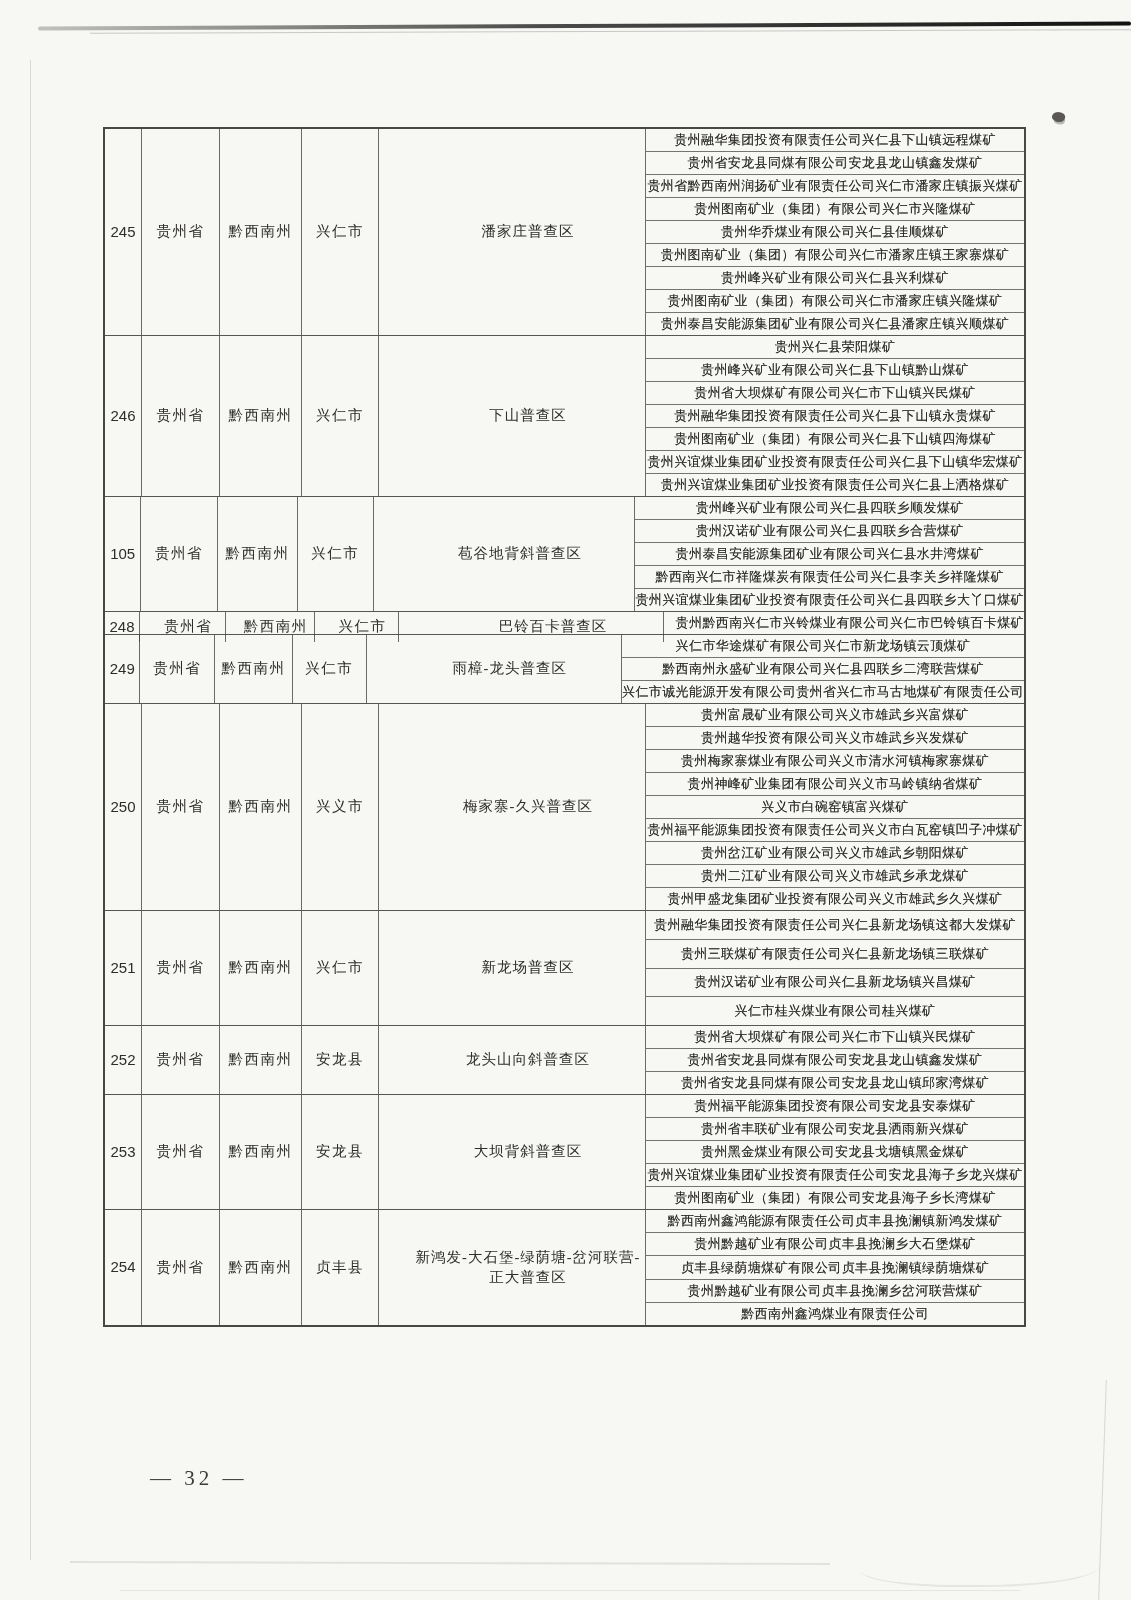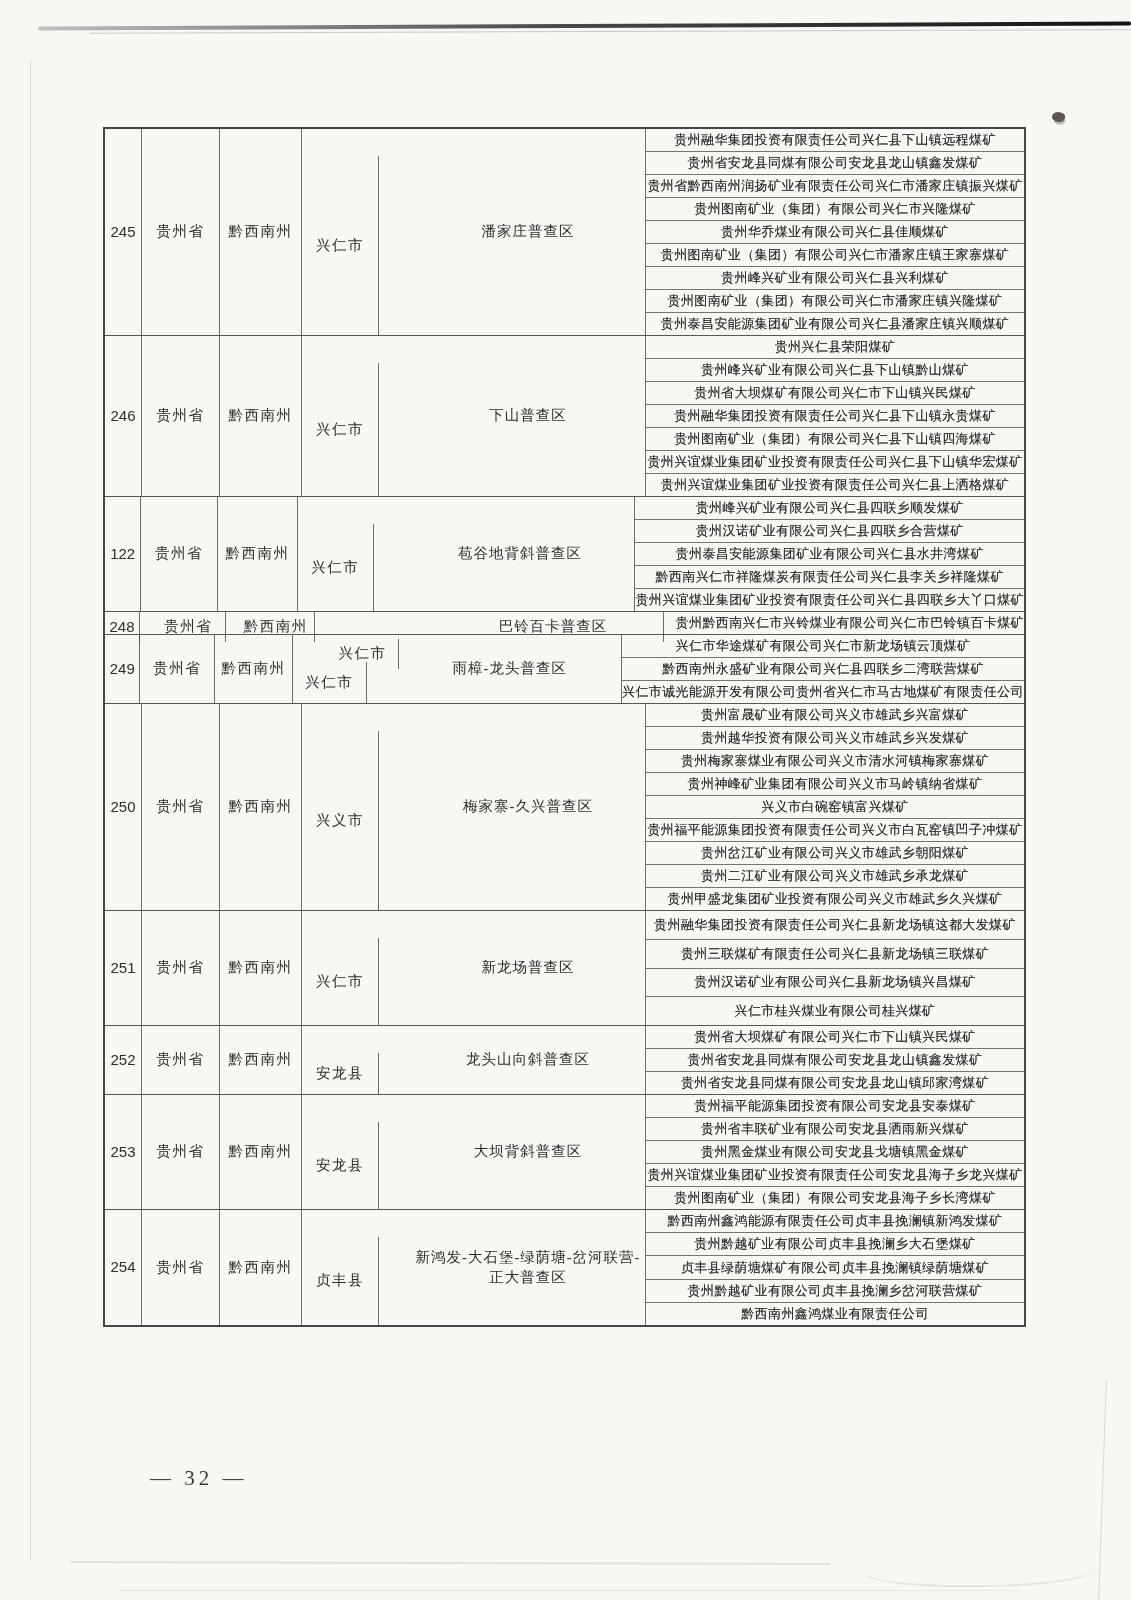--- a/index.html
+++ b/index.html
@@ -74,21 +74,21 @@
     text-align:center;
     font-size:14.5px;
     letter-spacing:1.5px;
     color:#2e2d2b;
     line-height:1.35;
     padding:15px 3px;
   }
   .cell.no{width:37px;font-family:"Liberation Sans", sans-serif;font-size:15px;letter-spacing:0;}
   .cell.province{width:78px;}
   .cell.prefecture{width:82px;}
-  .cell.county{width:77px;margin-top:27px;}
+  .cell.county{width:77px;}
   .cell.area{width:235px;letter-spacing:1px;margin-left:32px;}
   .mines{
     flex:1;display:flex;flex-direction:column;
     box-sizing:border-box;
   }
   .mine-row{
     height:23px;flex:1;
     display:flex;align-items:center;justify-content:center;
     border-bottom:1px solid rgba(60,60,60,.7);
     box-sizing:border-box;
@@ -148,21 +148,21 @@
           <div class="mine-row">贵州兴仁县荣阳煤矿</div>
           <div class="mine-row">贵州峰兴矿业有限公司兴仁县下山镇黔山煤矿</div>
           <div class="mine-row">贵州省大坝煤矿有限公司兴仁市下山镇兴民煤矿</div>
           <div class="mine-row">贵州融华集团投资有限责任公司兴仁县下山镇永贵煤矿</div>
           <div class="mine-row">贵州图南矿业（集团）有限公司兴仁县下山镇四海煤矿</div>
           <div class="mine-row">贵州兴谊煤业集团矿业投资有限责任公司兴仁县下山镇华宏煤矿</div>
           <div class="mine-row">贵州兴谊煤业集团矿业投资有限责任公司兴仁县上洒格煤矿</div>
         </div>
       </div>
       <div class="group-row" style="height: 115px;">
-        <div class="cell no">122</div>
+        <div class="cell no">105</div>
         <div class="cell province">贵州省</div>
         <div class="cell prefecture">黔西南州</div>
         <div class="cell county">兴仁市</div>
         <div class="cell area">苞谷地背斜普查区</div>
         <div class="mines">
           <div class="mine-row">贵州峰兴矿业有限公司兴仁县四联乡顺发煤矿</div>
           <div class="mine-row">贵州汉诺矿业有限公司兴仁县四联乡合营煤矿</div>
           <div class="mine-row">贵州泰昌安能源集团矿业有限公司兴仁县水井湾煤矿</div>
           <div class="mine-row">黔西南兴仁市祥隆煤炭有限责任公司兴仁县李关乡祥隆煤矿</div>
           <div class="mine-row">贵州兴谊煤业集团矿业投资有限责任公司兴仁县四联乡大丫口煤矿</div>

